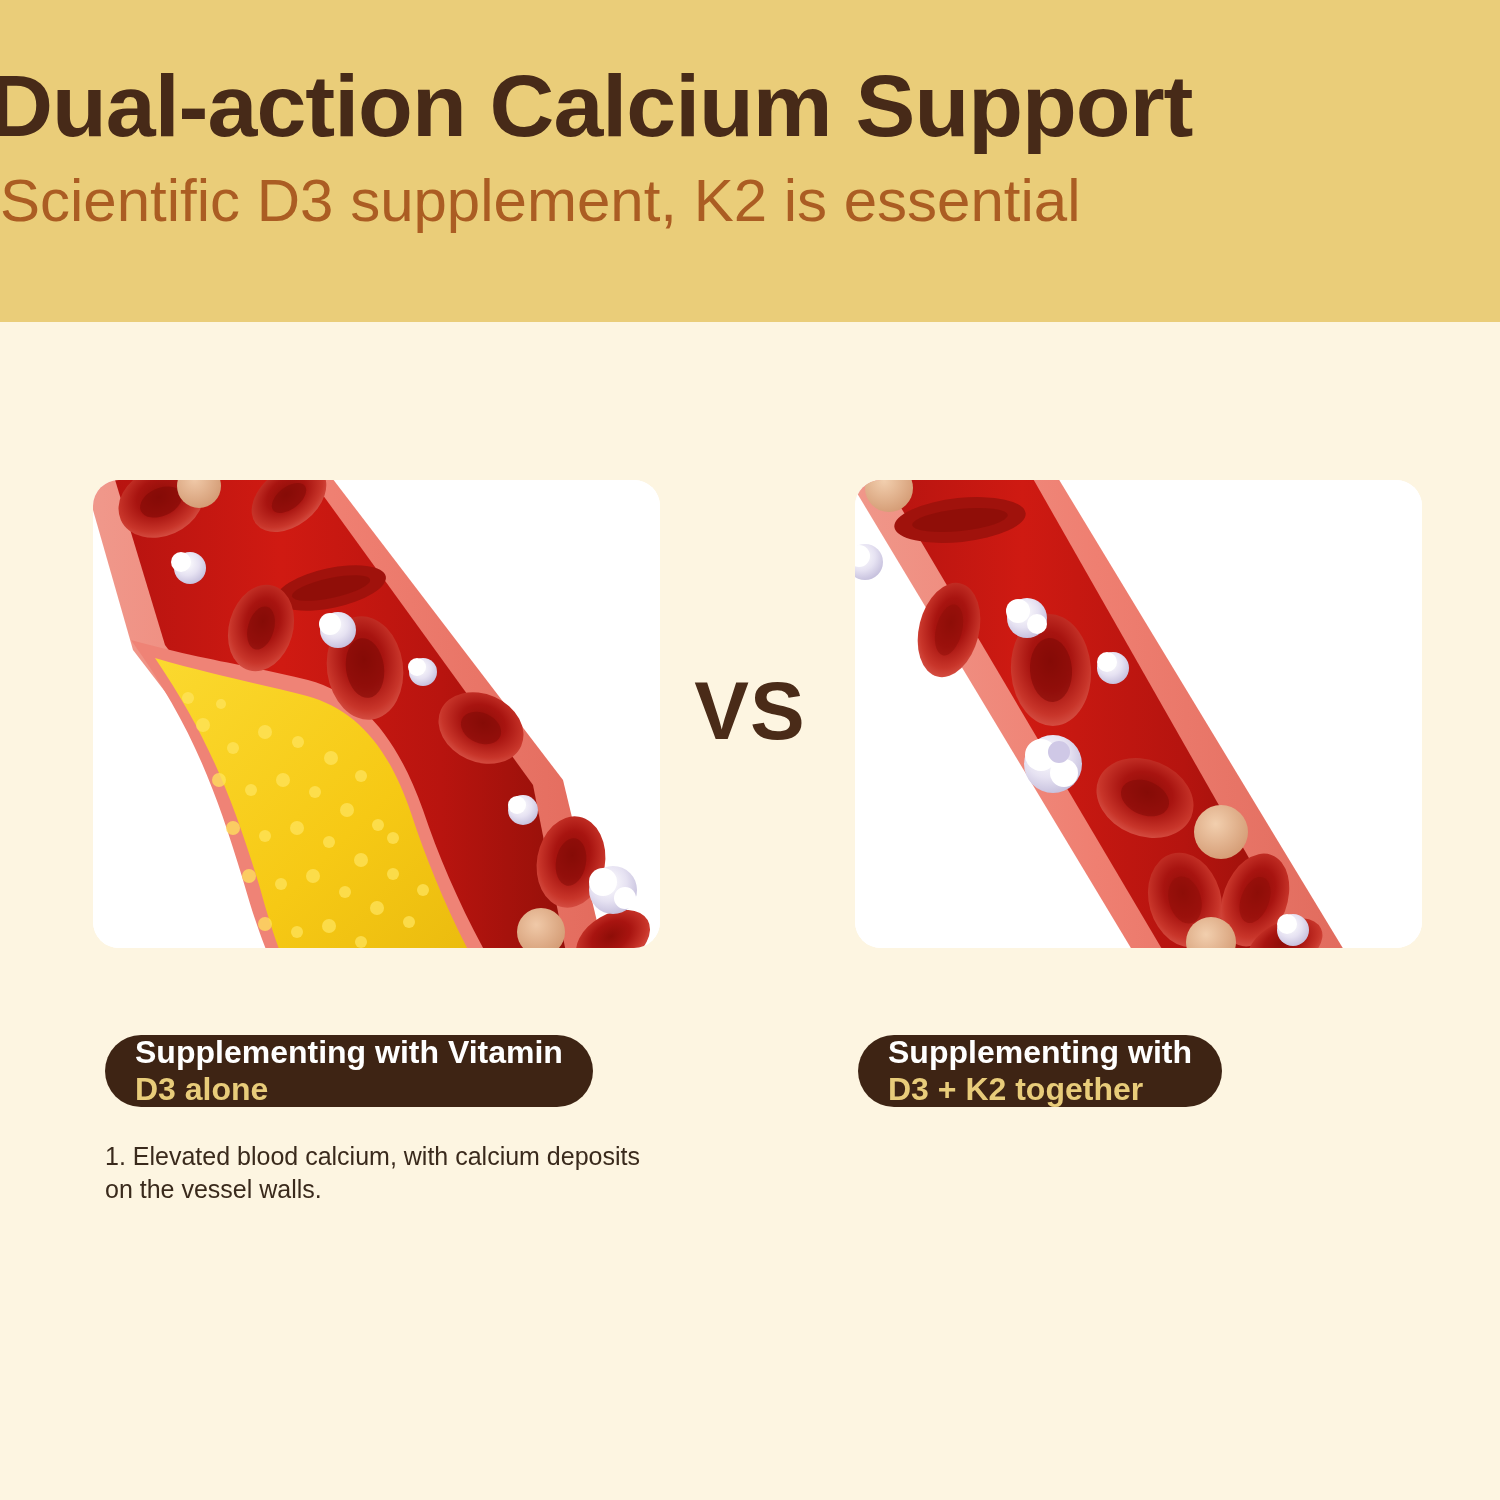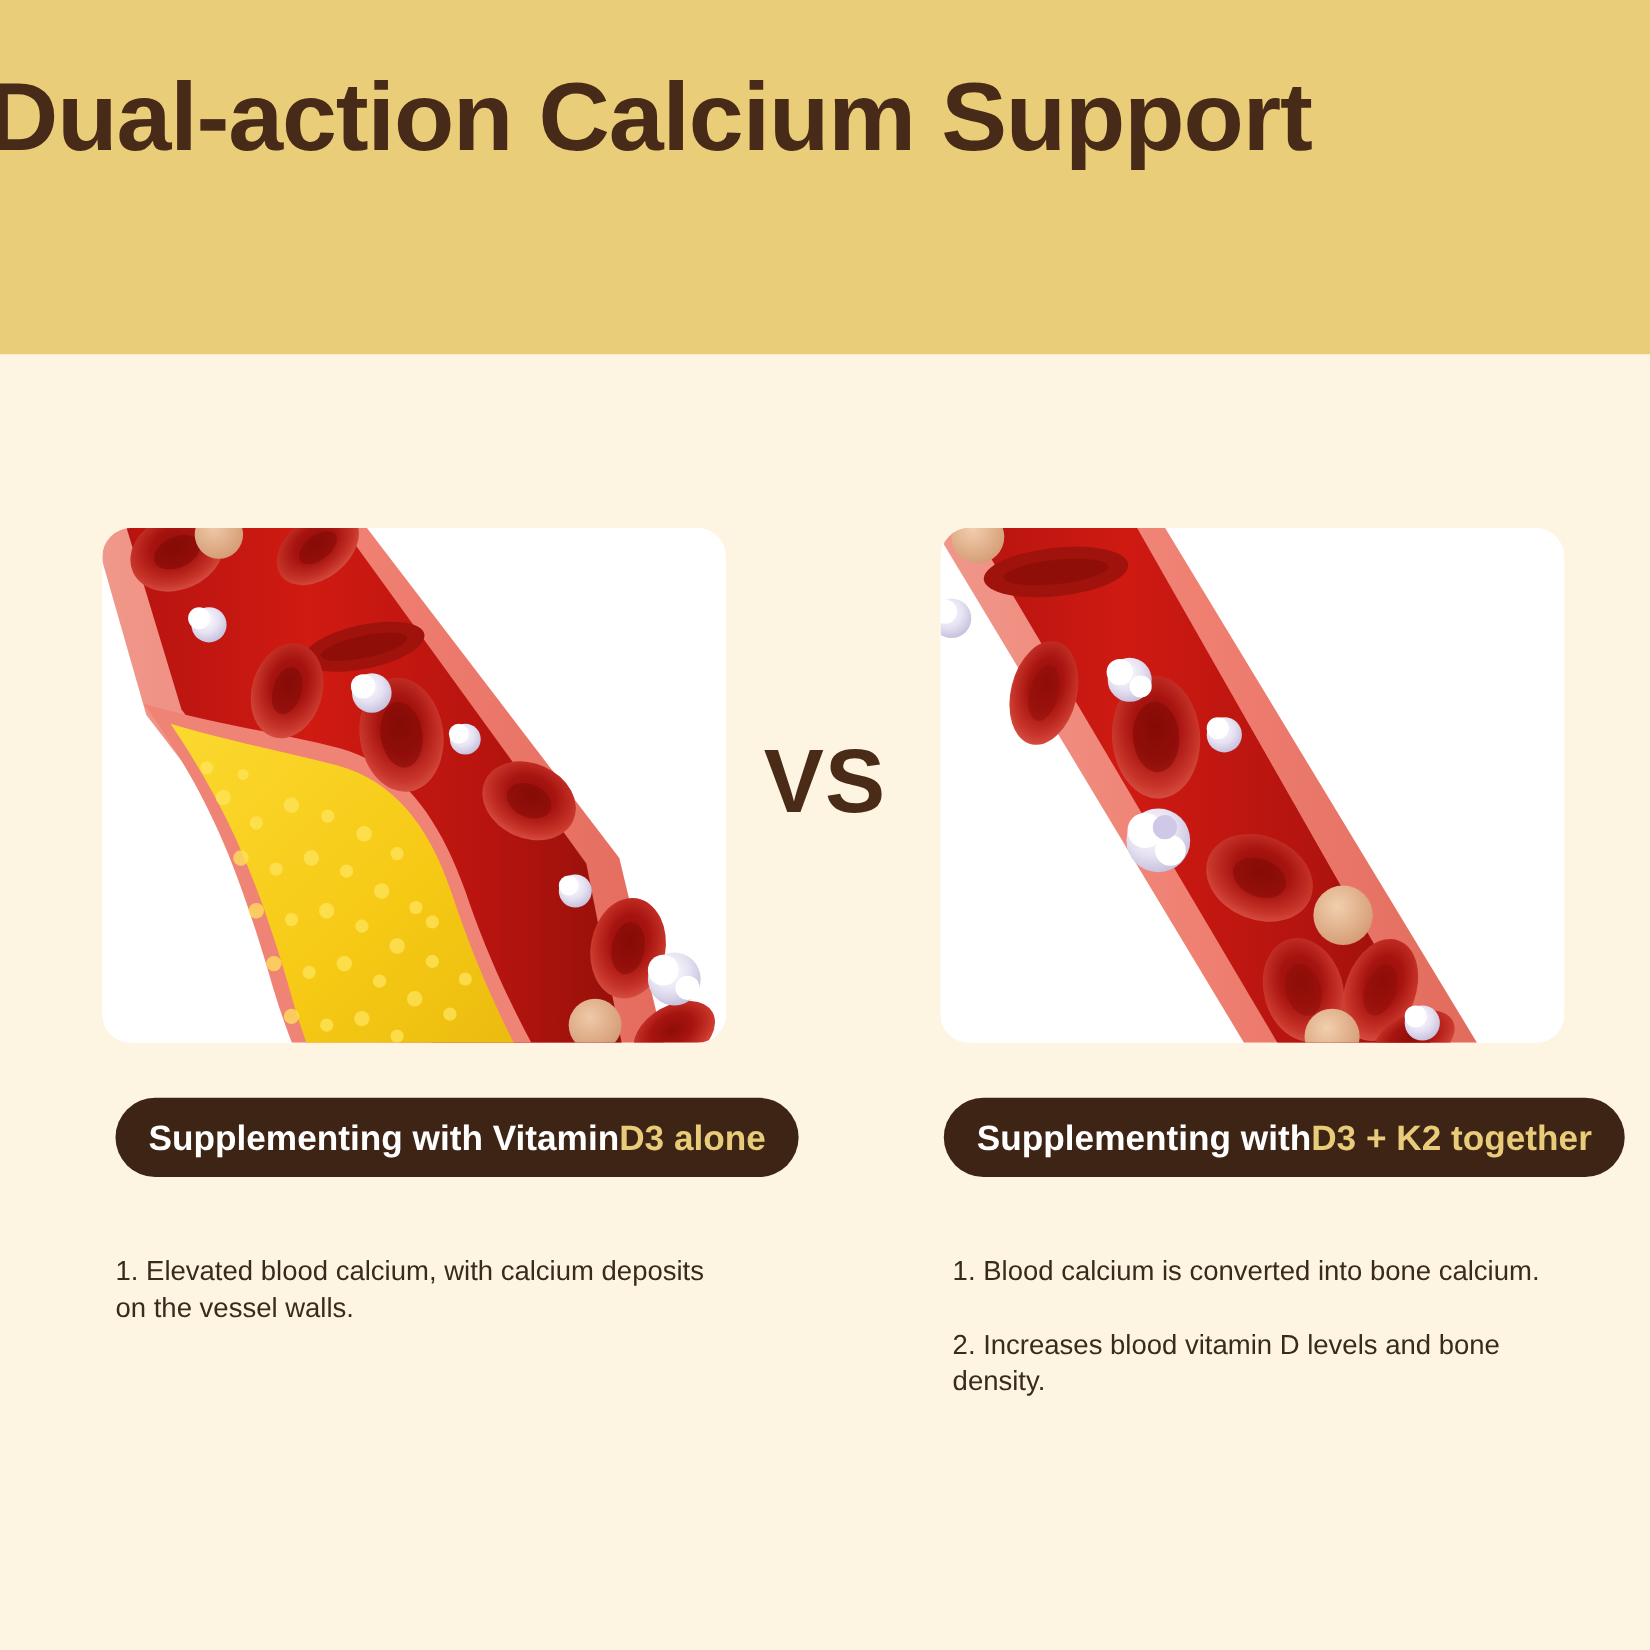--- a/index.html
+++ b/index.html
@@ -89,30 +89,31 @@
     position: absolute;
     inset: 0;
     width: 100%;
     height: 100%;
     display: block;
   }
 
   
   .pill {
     position: absolute;
-    top: 676px;
+    top: 713px;
     height: 72px;
     background: #3e2414;
     border-radius: 36px;
     display: flex;
-    align-items: center;
+    align-items: flex-start;
     justify-content: center;
     padding: 0 30px;
     box-sizing: border-box;
     white-space: nowrap;
+    flex-direction: column;
   }
   .pill.left  { left: 105px; }
   .pill.right { left: 858px; }
   .pill-text {
     font-size: 32px;
     font-weight: bold;
     color: #ffffff;
     letter-spacing: 0px;
   }
   .pill-accent {
@@ -138,20 +139,21 @@
     margin: 0 0 34px 0;
     font-family: "Liberation Sans", sans-serif;
   }
   .bullet:last-child { margin-bottom: 0; }
 </style>
 </head>
 <body>
 
 <div class="header-band">
   <h1 class="main-title">Dual-action Calcium Support</h1>
+  <h2 class="sub-title">Scientific D3 supplement, K2 is essential</h2>
 </div>
 
 <div class="compare-area">
 
   <div class="panel-img left">
     <svg class="vessel-canvas" viewBox="0 0 567 468" preserveAspectRatio="none">
       <defs>
         <linearGradient id="lumenL" x1="0" y1="0" x2="1" y2="0">
           <stop offset="0%" stop-color="#b51310"></stop>
           <stop offset="38%" stop-color="#d01a12"></stop>
@@ -371,18 +373,14 @@
 
   <div class="pill right">
     <span class="pill-text">Supplementing with</span>
     <span class="pill-accent">D3 + K2 together</span>
   </div>
 
   <div class="bullets left">
     <p class="bullet">1. Elevated blood calcium, with calcium deposits on the vessel walls.</p>
   </div>
 
-  <div class="bullets right">
-    <p class="bullet">1. Blood calcium is converted into bone calcium.</p>
-    <p class="bullet">2. Increases blood vitamin D levels and bone density.</p>
-  </div>
 
 </div>
 
 </body></html>

